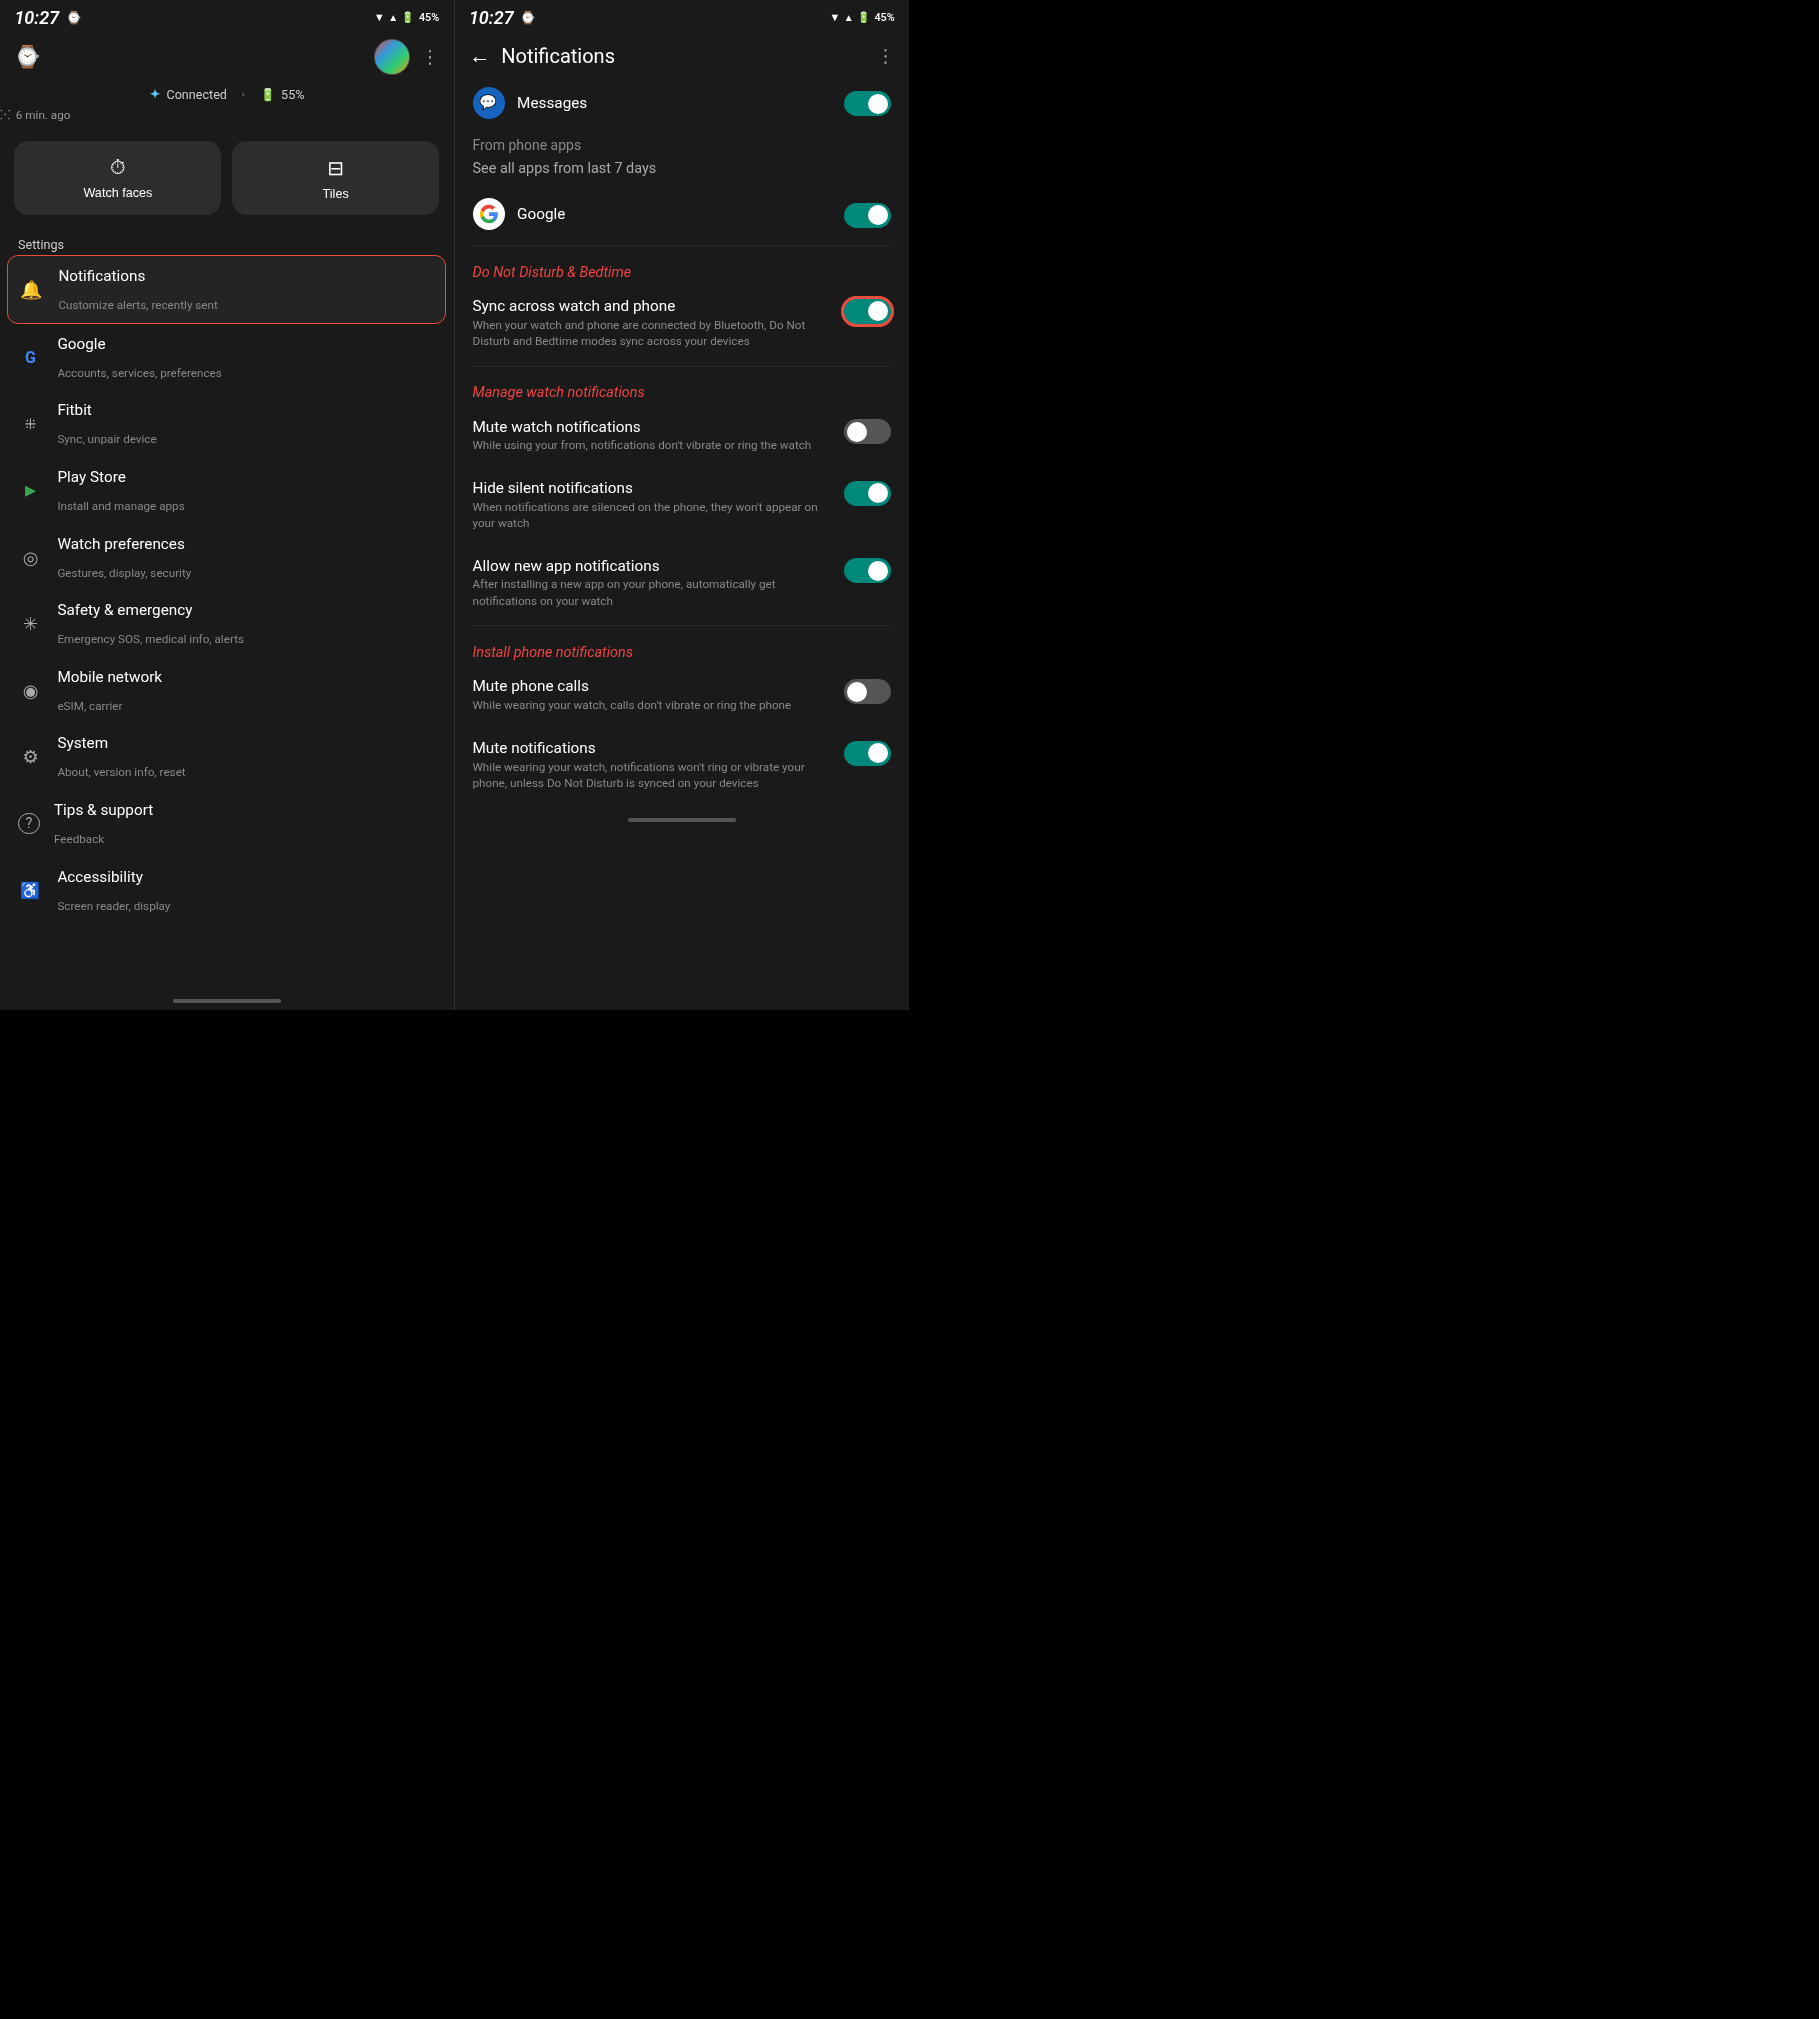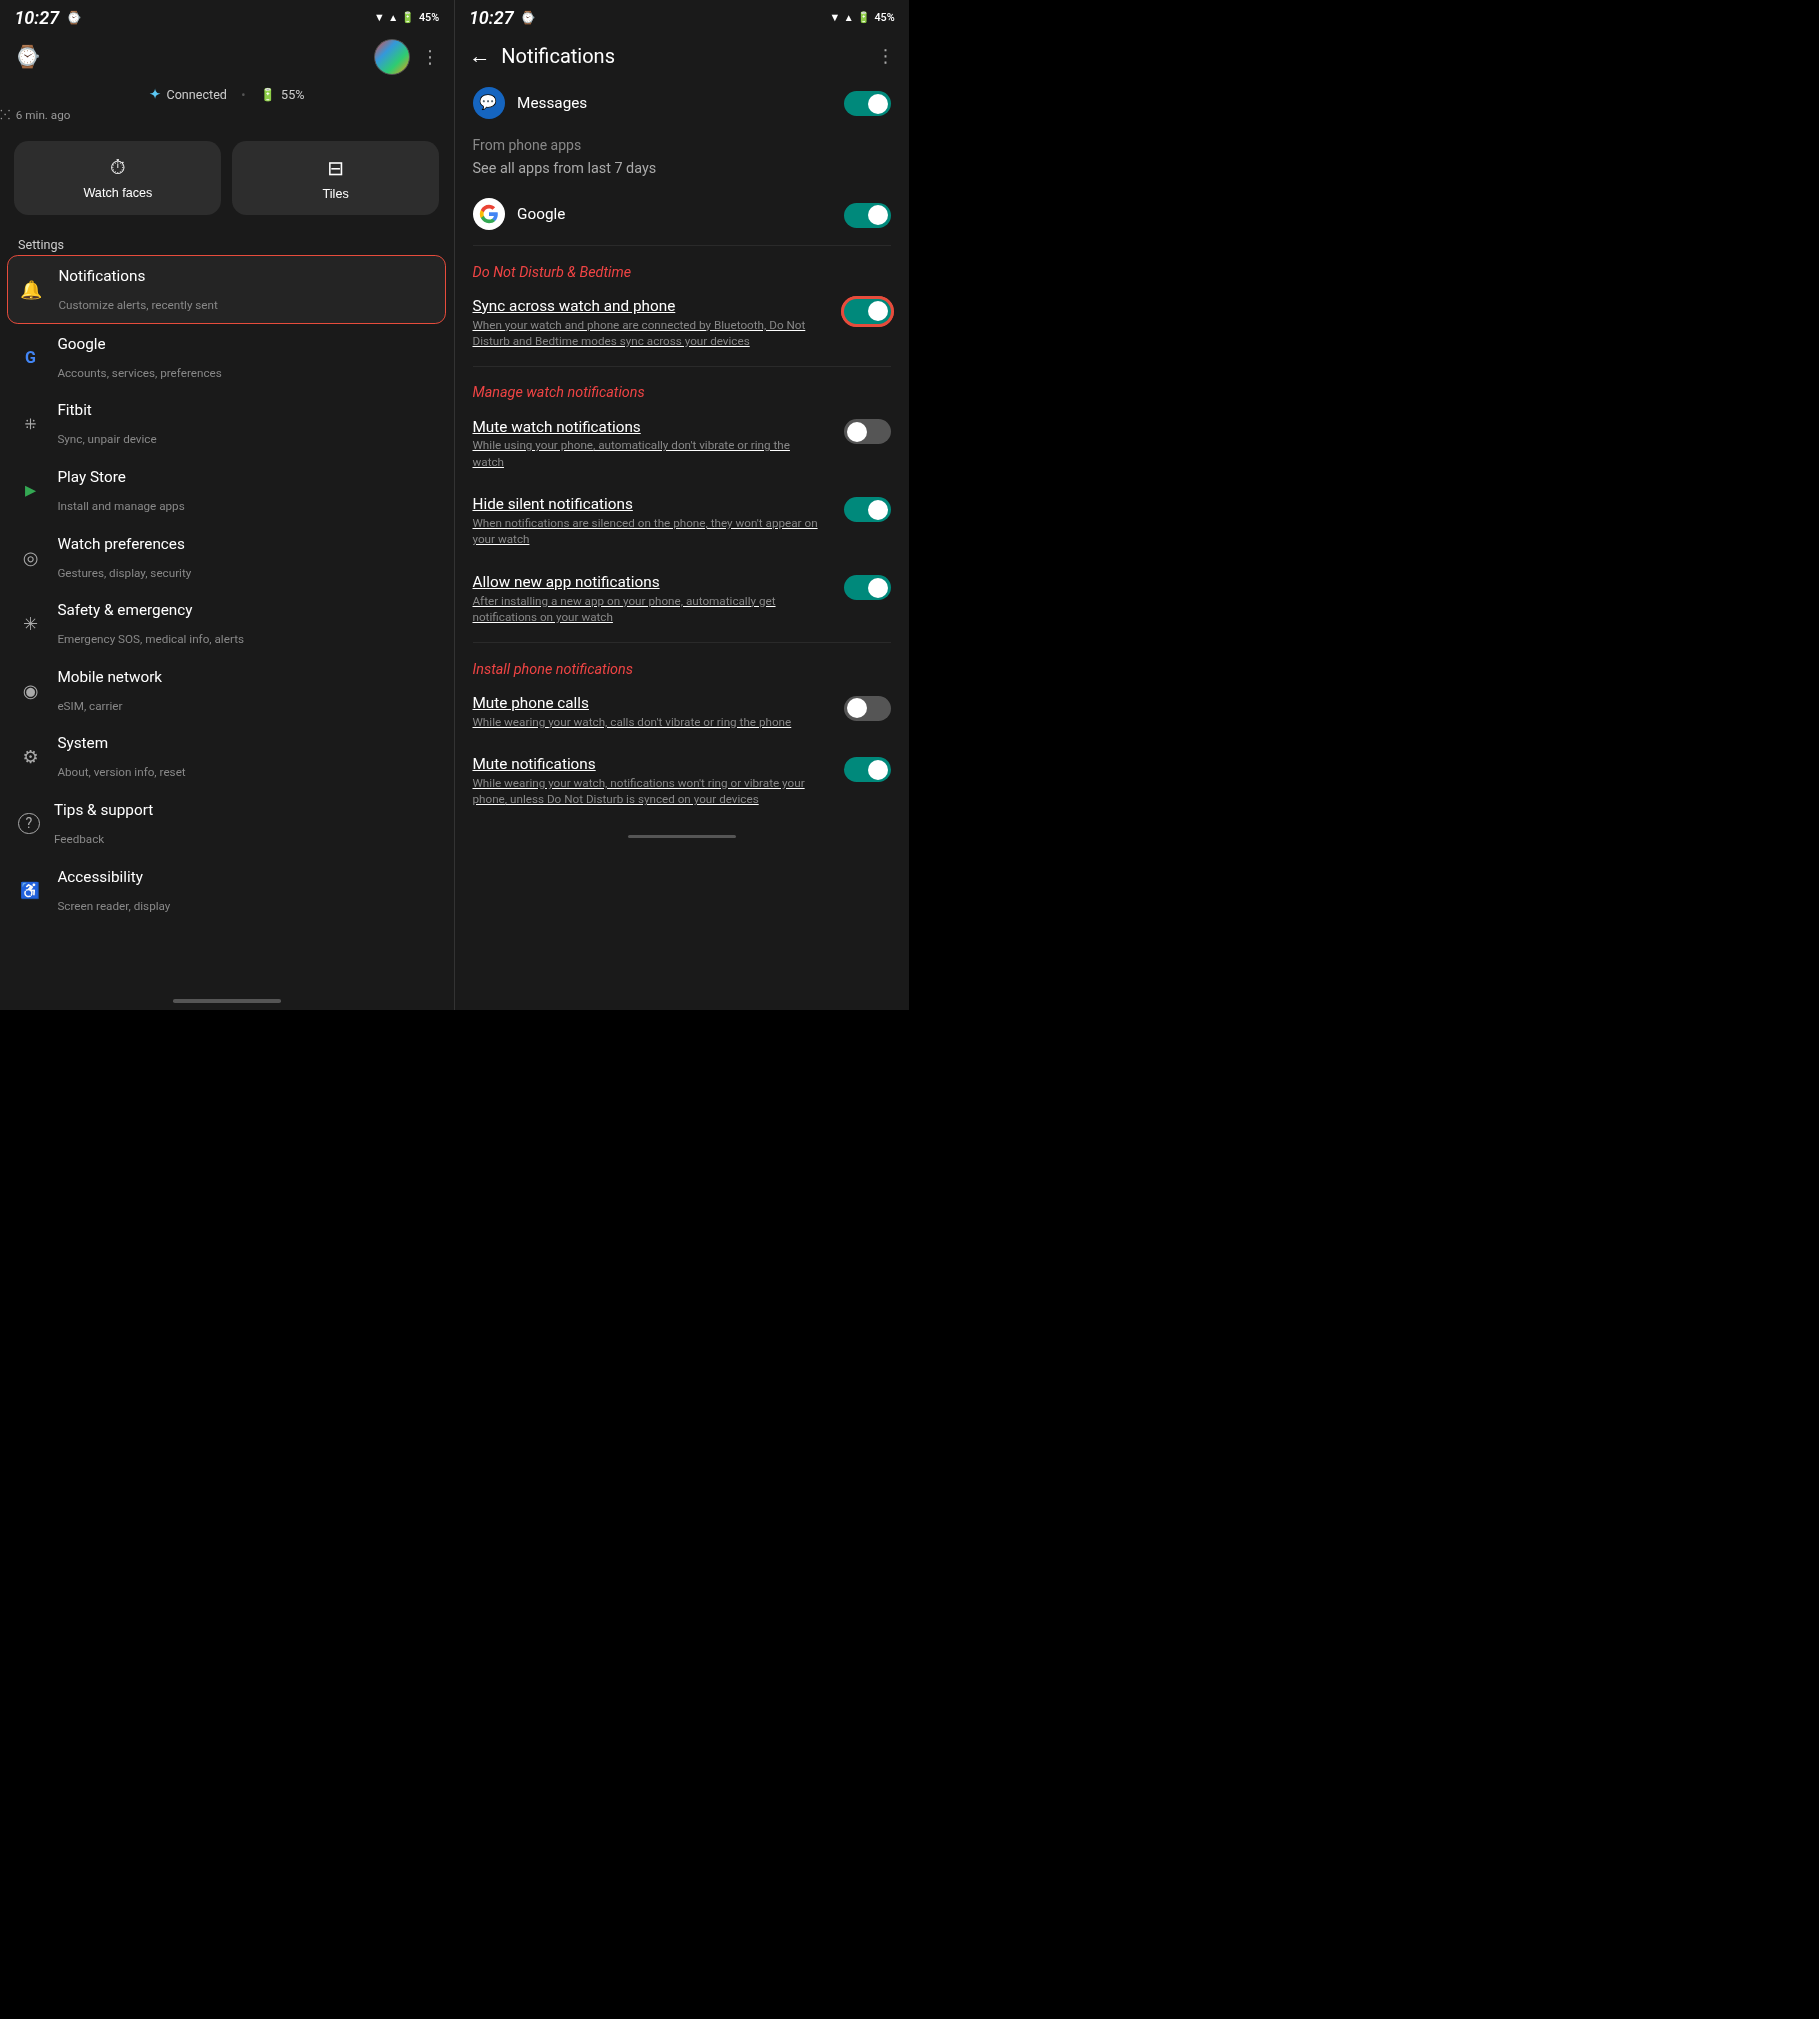--- a/index.html
+++ b/index.html
@@ -176,21 +176,20 @@
       color: #aaa;
     }
     .setting-row-title { font-size: 15.3px; color: #fff; margin-bottom: 1.8px; }
     .setting-row-sub { font-size: 11.7px; color: #888; margin-top: 1.8px; line-height: 1.4; }
 
     .setting-row-with-toggle {
       display: flex;
       align-items: flex-start;
       padding: 12.6px 18px;
       gap: 24px;
-      text-decoration: underline;
     }
     .setting-row-content { flex: 1; }
     .toggle-container { display: flex; align-items: center; padding-top: 1.8px; flex-shrink: 0; }
 
     
     .toggle {
       width: 47px; height: 25px;
       border-radius: 12.6px;
       position: relative;
       cursor: pointer;
@@ -440,21 +439,21 @@
     </div>
   </div>
 
   <div class="divider"></div>
 
   <div class="manage-header">Manage watch notifications</div>
 
   <div class="setting-row-with-toggle">
     <div class="setting-row-content">
       <div class="setting-row-title">Mute watch notifications</div>
-      <div class="setting-row-sub">While using your phone, automatically don't vibrate or ring the watch</div>
+      <div class="setting-row-sub">While using your from, notifications don't vibrate or ring the watch</div>
     </div>
     <div class="toggle-container">
       <div class="toggle off">
         <div class="toggle-thumb"></div>
       </div>
     </div>
   </div>
 
   <div class="setting-row-with-toggle">
     <div class="setting-row-content">

